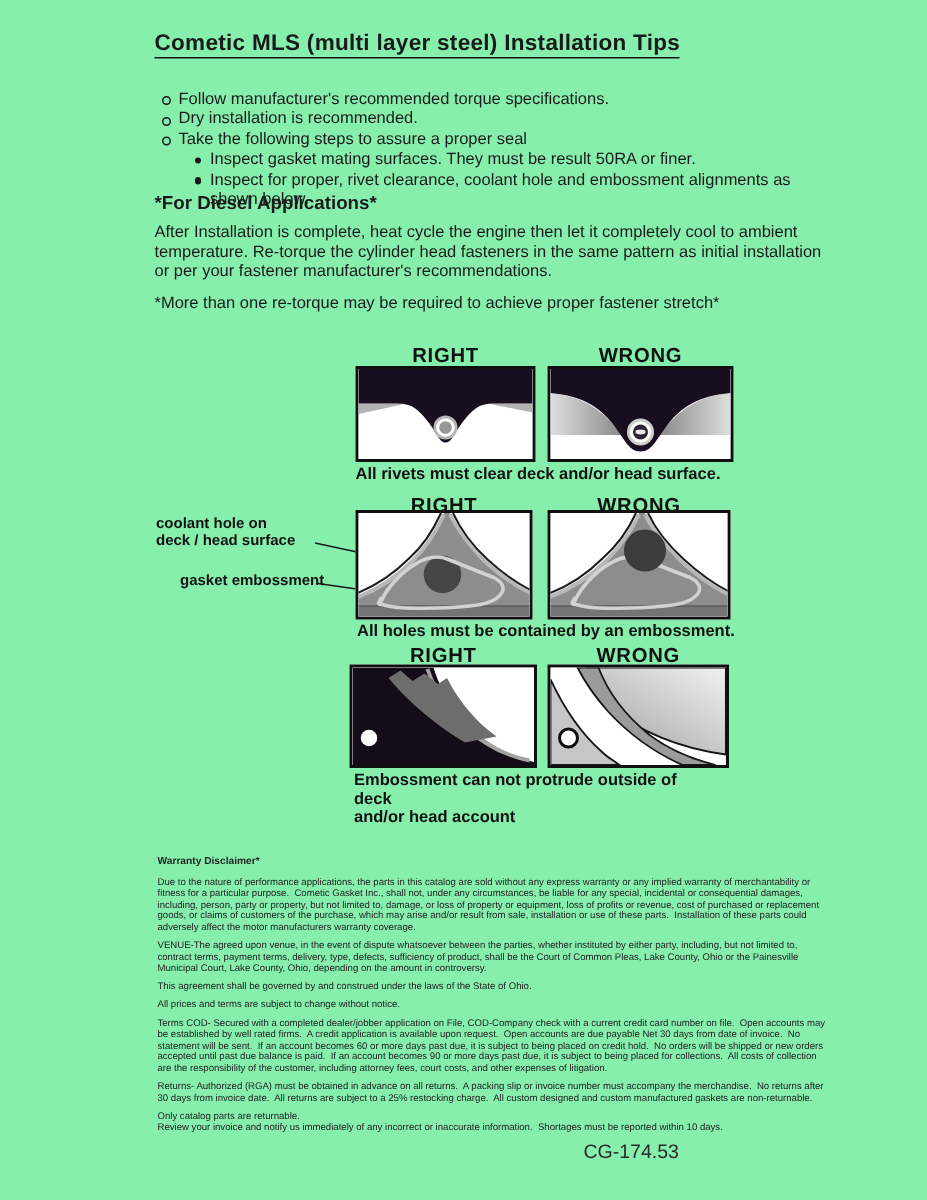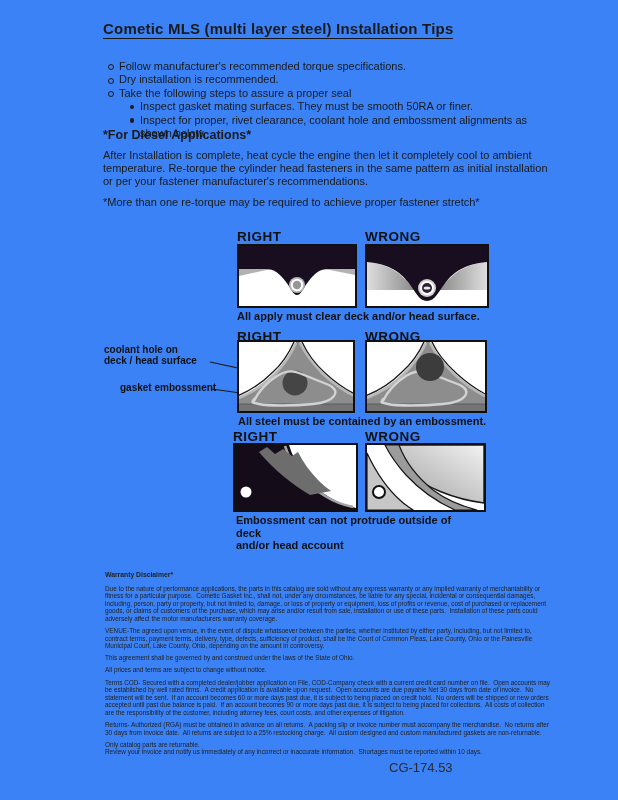--- a/index.html
+++ b/index.html
@@ -1,16 +1,16 @@
 <!DOCTYPE html>
 <html><head>
 <meta charset="utf-8">
 <style>
   html,body{margin:0;padding:0;background:#ffffff;}
-  .page{position:relative;width:618px;height:800px;background:#3b82f6;overflow:hidden;
+  .page{position:relative;width:618px;height:800px;background:#86efac;overflow:hidden;
         font-family:"Liberation Sans","DejaVu Sans",sans-serif;color:#1a1a1a;}
   .abs{position:absolute;}
   .pre{white-space:pre;}
   .preline{white-space:pre-line;}
 
   
   .title{left:103px;top:20px;font-size:15px;font-weight:700;letter-spacing:.2px;
          border-bottom:1.6px solid #141414;padding-bottom:1px;margin:0;}
 
   
@@ -23,21 +23,21 @@
   .bullets li.sb::before{content:"";position:absolute;left:1px;top:4.8px;width:4.4px;height:4.4px;
            background:#1a1a1a;border-radius:50%;}
 
   
   .diesel{left:103px;top:116px;width:450px;}
   .diesel h2{margin:12px 0 7px 0;font-size:12.5px;font-weight:700;}
   .diesel p{margin:0 0 7px 0;font-size:11px;line-height:13.2px;}
   .diesel p.note{margin-top:4px;}
 
   
-  .fig-header{font-size:13.5px;font-weight:700;letter-spacing:.5px;color:#111;}
+  .fig-header{font-size:13.5px;font-weight:700;letter-spacing:.5px;text-align:center;color:#111;}
   .fig-caption{font-size:11px;font-weight:700;line-height:12.5px;color:#111;}
   .fig-label{font-size:10px;font-weight:700;line-height:11px;text-align:left;color:#111;}
   .figbox{border:2px solid #101010;box-sizing:border-box;background:#fff;}
   .figbox svg{display:block;width:100%;height:100%;}
 
   
   .legal{left:105px;top:571px;width:470px;font-size:6.4px;line-height:7.6px;color:#222;}
   .legal .lh{font-weight:700;font-size:6.8px;margin:0 0 6px 0;}
   .legal p{margin:0 0 4.5px 0;}
 
@@ -47,21 +47,21 @@
 <body>
 
 <div class="page">
 
   <h1 class="abs title">Cometic MLS (multi layer steel) Installation Tips</h1>
 
   <ul class="abs bullets">
     <li class="b">Follow manufacturer's recommended torque specifications.</li>
     <li class="b">Dry installation is recommended.</li>
     <li class="b">Take the following steps to assure a proper seal</li>
-    <li class="sb">Inspect gasket mating surfaces.  They must be smooth 50RA or finer.</li>
+    <li class="sb">Inspect gasket mating surfaces.  They must be result 50RA or finer.</li>
     <li class="sb">Inspect for proper, rivet clearance, coolant hole and embossment alignments as shown below.</li>
   </ul>
 
   <section class="abs diesel">
     <h2>*For Diesel Applications*</h2>
     <p class="pre">After Installation is complete, heat cycle the engine then let it completely cool to ambient
 temperature. Re-torque the cylinder head fasteners in the same pattern as initial installation
 or per your fastener manufacturer's recommendations.</p>
     <p class="pre note">*More than one re-torque may be required to achieve proper fastener stretch*</p>
   </section>
@@ -97,21 +97,21 @@
       <path d="M0,16 C20,18 30,25 40,35 L48,44 L0,44 Z" fill="url(#g1L)"></path>
       <path d="M120,16 C100,18 90,25 80,35 L72,44 L120,44 Z" fill="url(#g1R)"></path>
       <path d="M0,0 H120 V16 C98,18 87,26 79,36 C71,46 68,55 60,55 C52,55 49,46 41,36 C33,26 22,18 0,16 Z" fill="#190e20"></path>
       <circle cx="60" cy="42" r="9" fill="#cfcfcf"></circle>
       <circle cx="60" cy="42" r="7" fill="#ffffff"></circle>
       <circle cx="60" cy="42" r="5" fill="#2c2135"></circle>
       <ellipse cx="60" cy="42" rx="3.4" ry="1.6" fill="#e8e8e8"></ellipse>
     </svg>
   </div>
 
-  <div class="abs fig-caption" style="left:237px;top:310px;">All apply must clear deck and/or head surface.</div>
+  <div class="abs fig-caption" style="left:237px;top:310px;">All rivets must clear deck and/or head surface.</div>
 
   <div class="abs fig-header" style="left:237px;top:329px;width:118px;">RIGHT</div>
   <div class="abs fig-header" style="left:365px;top:329px;width:122px;">WRONG</div>
 
   <div class="abs fig-label preline" style="left:104px;top:344px;width:108px;">coolant hole on
 deck / head surface</div>
   <div class="abs fig-label" style="left:120px;top:382px;width:108px;">gasket embossment</div>
 
   <svg class="abs" style="left:204px;top:352px;" width="100" height="48">
     <line x1="6" y1="10" x2="90" y2="28" stroke="#1a1a1a" stroke-width="1.1"></line>
@@ -141,21 +141,21 @@
       <path d="M59,1 C54,12 46,23 37,32 C25,44 10,52 0,56" stroke="#b8b8b8" stroke-width="2.6" fill="none"></path>
       <path d="M65,0 C70,11 79,22 89,31 C101,42 112,49 120,53" stroke="#1c1c1c" stroke-width="1.4" fill="none"></path>
       <path d="M63,1 C68,11 77,22 87,32 C99,43 110,50 118,54" stroke="#b8b8b8" stroke-width="2.6" fill="none"></path>
       <rect x="0" y="62" width="118" height="7" fill="#747474"></rect>
       <line x1="0" y1="62" x2="118" y2="62" stroke="#5c5c5c" stroke-width="1"></line>
       <path d="M16,59 C20,50 29,40 39,34 C47,29 55,28 62,31 L93,43 C99,46 101,50 98,54 C95,58 88,61 76,62 C56,64 29,64 21,62 C14,60 13,62 16,57 Z" stroke="#d2d2d2" stroke-width="2.4" fill="none" stroke-linejoin="round"></path>
       <circle cx="63" cy="25" r="14" fill="#3c3c3c"></circle>
     </svg>
   </div>
 
-  <div class="abs fig-caption" style="left:238px;top:415px;">All steel must be contained by an embossment.</div>
+  <div class="abs fig-caption" style="left:238px;top:415px;">All holes must be contained by an embossment.</div>
 
   <div class="abs fig-header" style="left:233px;top:429px;width:125px;">RIGHT</div>
   <div class="abs fig-header" style="left:365px;top:429px;width:121px;">WRONG</div>
 
   <div class="abs figbox" style="left:233px;top:443px;width:125px;height:69px;">
     <svg viewBox="0 0 121 65" preserveAspectRatio="none">
       <rect x="0" y="0" width="121" height="65" fill="#ffffff"></rect>
       <path d="M0,0 H54 C60,20 74,40 94,52 C102,57 112,61 121,63 V65 H0 Z" fill="#150c19"></path>
       <path d="M50,1 C56,20 70,39 90,51 C98,56 108,60 118,62" stroke="#a3a3a3" stroke-width="2.6" fill="none"></path>
       <path d="M24,7 L32,2 L40,9 L48,4 L57,11 L63,7 C68,17 75,27 84,36 C88,40 92,43 96,46 L75,50 C58,40 38,24 24,7 Z" fill="#6d6d6d"></path>

